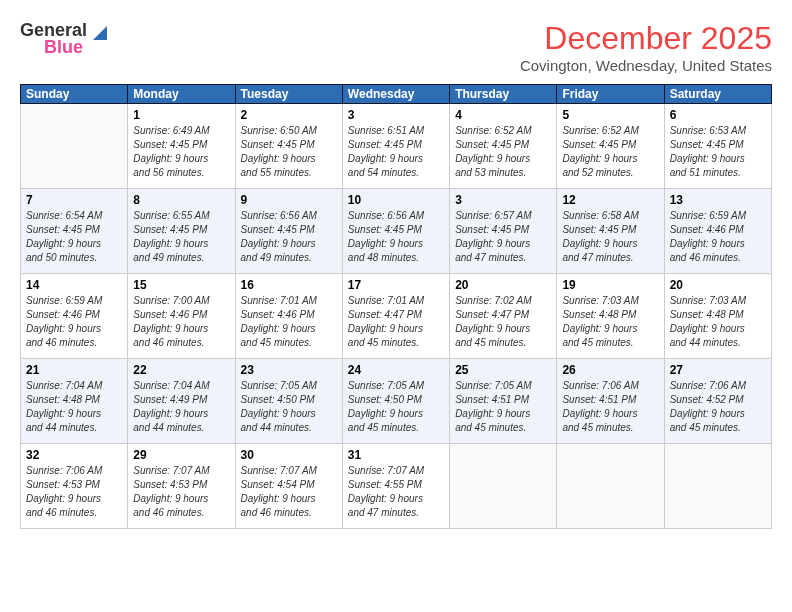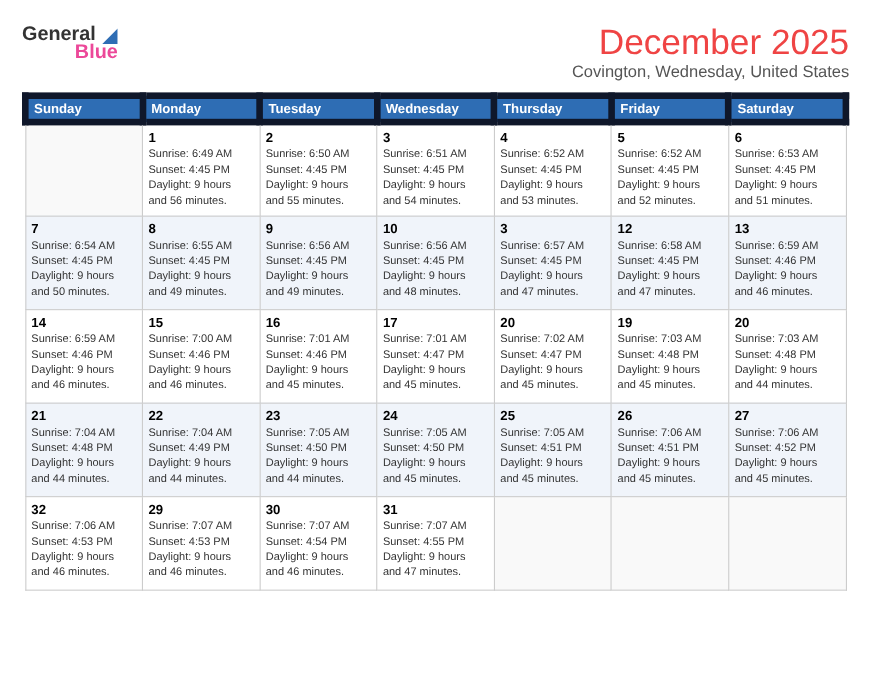--- a/index.html
+++ b/index.html
@@ -12,21 +12,21 @@
     }
     .header {
       display: flex;
       justify-content: space-between;
       align-items: flex-start;
       margin-bottom: 10px;
     }
     .logo {
       display: flex;
       flex-direction: column;
-      align-items: flex-end;
+      align-items: center;
     }
     .title-section {
       text-align: right;
     }
     .month-title {
       font-size: 32px;
       font-weight: normal;
       color: #ef4444;
     }
     .location {
@@ -38,41 +38,42 @@
       border-collapse: collapse;
       font-size: 11px;
     }
     .calendar th {
       background-color: #2e6db4;
       color: #fff;
       padding: 2px 5px;
       text-align: left;
       font-size: 12px;
       font-weight: bold;
-      border: 6px solid #0f172a;
+      border: 1px solid #0f172a;
     }
     .calendar td {
       border: 1px solid #ccc;
       vertical-align: top;
       padding: 4px 5px;
       height: 85px;
       width: 107px;
     }
     .calendar td.empty {
       background: #f9f9f9;
     }
     .day-number {
       font-weight: bold;
       font-size: 12px;
       margin-bottom: 2px;
     }
     .day-info {
       font-size: 10px;
       color: #333;
       line-height: 1.4;
+      font-style: italic;
     }
     .row-even td { background-color: #f0f4fa; }
     .row-odd td { background-color: #fff; }
   </style>
 </head>
 <body>
 
 <div class="header">
   <div class="logo">
     <div style="display:flex; align-items:center;">

